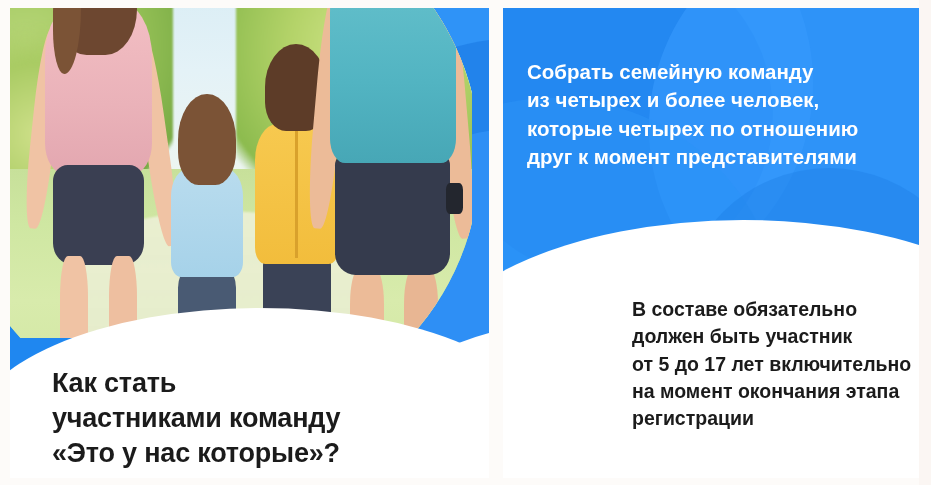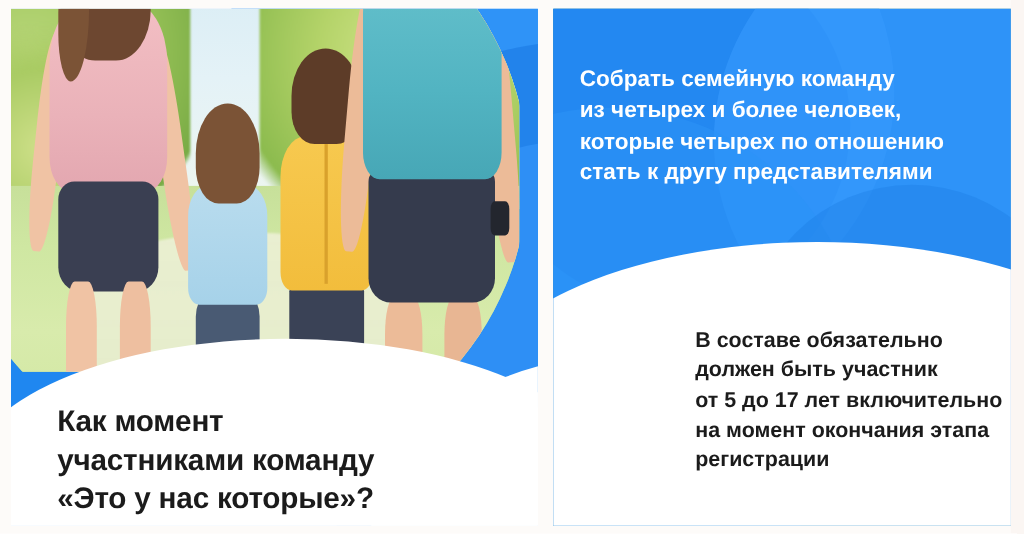--- a/index.html
+++ b/index.html
@@ -212,21 +212,21 @@
     line-height: 1.30;
     letter-spacing: -0.2px;
   }
 
   
   #card-right {
     left: 503px;
     top: 8px;
     width: 416px;
     height: 470px;
-    background: #0f766e;
+    background: #ec4899;
   }
   .right-blue { position:absolute; inset:0; background:#1f87f0; }
   .right-blue .rw1 {
     position:absolute; left:-120px; top:-140px;
     width:430px; height:430px; border-radius:50%;
     background:#2d93f8; opacity:.85;
   }
   .right-blue .rw2 {
     position:absolute; left:-60px; top:-60px;
     width:330px; height:330px; border-radius:50%;
@@ -350,41 +350,41 @@
             <div class="torso"></div>
             <div class="watch"></div>
 
           </div>
         </div>
       </div>
     </div>
 
     <div class="left-white-arc"></div>
     <div class="left-title">
-      <span class="nowrap-line">Как момент</span>
+      <span class="nowrap-line">Как стать</span>
       <span class="nowrap-line">участниками команду</span>
       <span class="nowrap-line">«Это у нас которые»?</span>
     </div>
   </div>
 
   <div class="card" id="card-right">
 
     <div class="right-blue">
       <div class="rw1"></div>
       <div class="rw2"></div>
       <div class="rw3"></div>
       <div class="rw4"></div>
       <div class="rw5"></div>
     </div>
 
     <div class="right-text">
       <span class="nowrap-line">Собрать семейную команду</span>
       <span class="nowrap-line">из четырех и более человек,</span>
       <span class="nowrap-line">которые четырех по отношению</span>
-      <span class="nowrap-line">стать к другу представителями</span>
+      <span class="nowrap-line">друг к момент представителями</span>
     </div>
 
     <div class="right-white-arc"></div>
 
     <div class="right-sub">
       <span class="nowrap-line">В составе обязательно</span>
       <span class="nowrap-line">должен быть участник</span>
       <span class="nowrap-line">от 5 до 17 лет включительно</span>
       <span class="nowrap-line">на момент окончания этапа</span>
       <span class="nowrap-line">регистрации</span>

